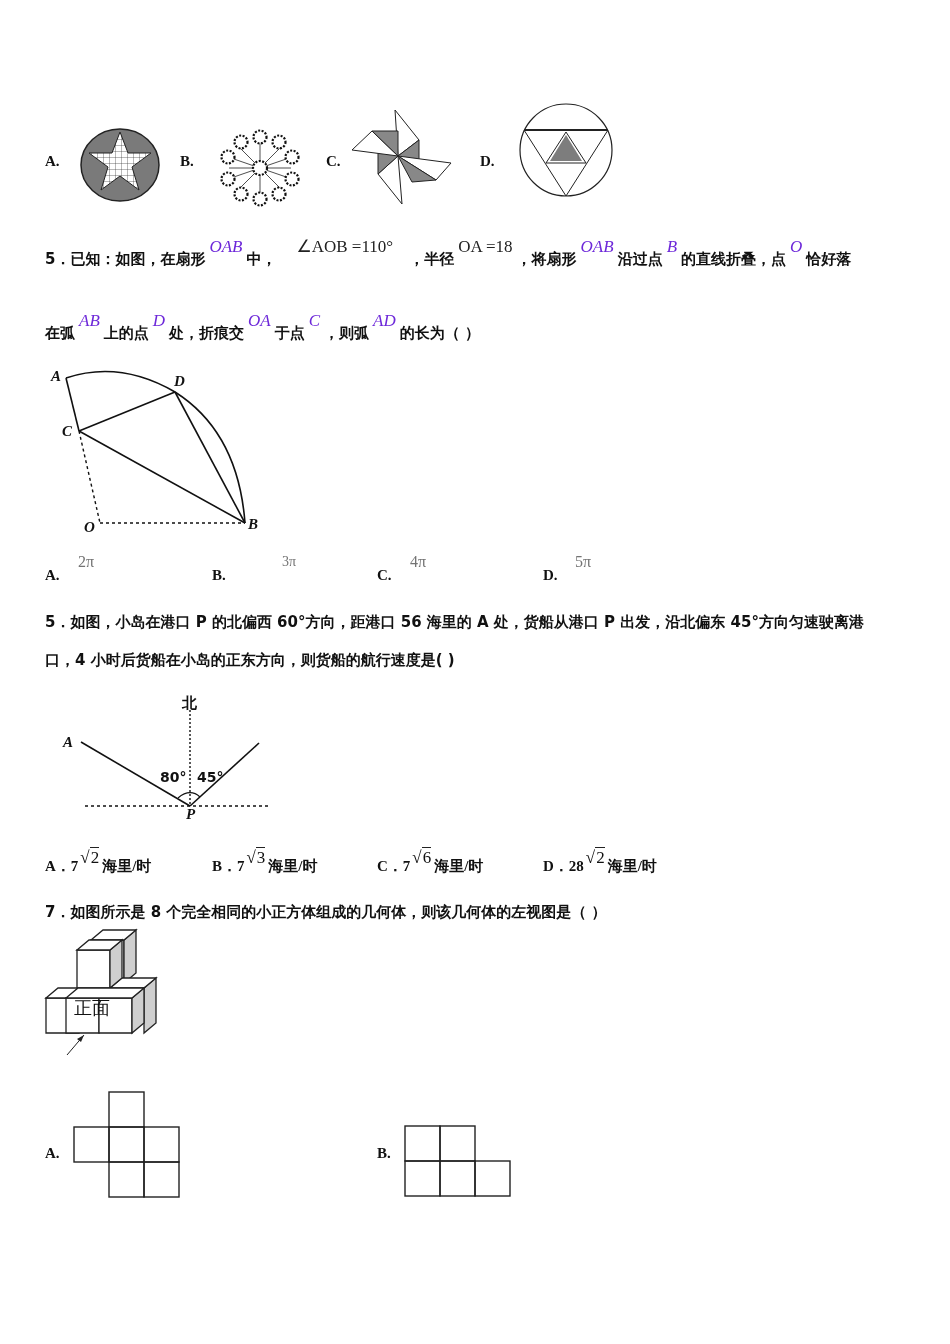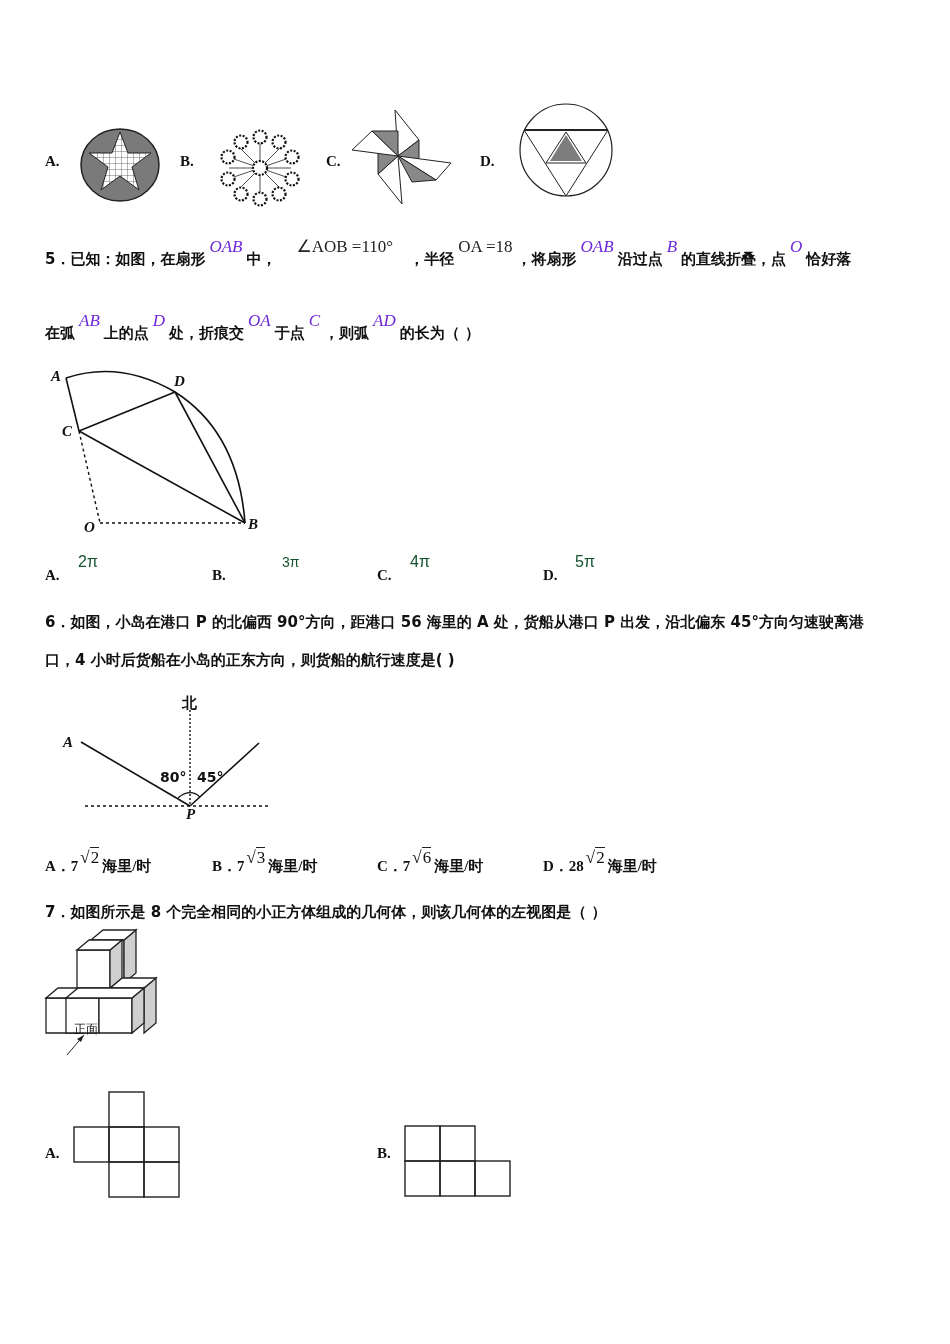--- a/index.html
+++ b/index.html
@@ -3,21 +3,21 @@
 <meta charset="utf-8">
 <style>
   html, body { margin: 0; padding: 0; background: #ffffff; }
   body { width: 950px; height: 1344px; position: relative; overflow: hidden;
          font-family: "DejaVu Sans", sans-serif; color: #111; }
   .abs { position: absolute; }
   .q { font-size: 15px; font-weight: bold; white-space: nowrap; }
   .opt { font-family: "Liberation Serif", serif; font-weight: bold; font-size: 15px; }
   .math { font-family: "Liberation Serif", serif; font-style: italic; font-weight: normal; font-size: 17px; color: #6d28d9; position: relative; top: -12px; margin: 0 4px; }
   .mathn { font-family: "Liberation Serif", serif; font-weight: normal; font-size: 17px; color: #222; position: relative; top: -12px; margin: 0 4px; }
-  .pi { font-family: Liberation Sans, sans-serif; font-size: 16px; color: #14532d; }
+  .pi { font-family: Liberation Serif, serif; font-size: 16px; color: #737373; }
   .sqrt { font-family: "Liberation Serif", serif; font-weight: normal; font-size: 17px; position: relative; top: -8px; margin: 0 3px 0 2px; }
   .sqrt .rad { border-top: 1px solid #222; padding-left: 1px; }
   svg { position: absolute; overflow: visible; }
   .lbl { font-family: "Liberation Serif", serif; font-style: italic; font-weight: bold; font-size: 15px; }
 </style>
 </head>
 <body>
 
 <div>
   <span class="abs opt" style="left:45px;top:153px;">A.</span>
@@ -116,21 +116,21 @@
   <span class="abs opt" style="left:45px;top:567px;">A.</span>
   <span class="abs pi" style="left:78px;top:553px;">2π</span>
   <span class="abs opt" style="left:212px;top:567px;">B.</span>
   <span class="abs pi" style="left:242px;top:554px;font-size:14px;margin-left:40px;">3π</span>
   <span class="abs opt" style="left:377px;top:567px;">C.</span>
   <span class="abs pi" style="left:410px;top:553px;">4π</span>
   <span class="abs opt" style="left:543px;top:567px;">D.</span>
   <span class="abs pi" style="left:575px;top:553px;">5π</span>
 </div>
 
-<div class="abs q" style="left:45px;top:613px;">6．如图，小岛在港口 P 的北偏西 90°方向，距港口 56 海里的 A 处，货船从港口 P 出发，沿北偏东 45°方向匀速驶离港</div>
+<div class="abs q" style="left:45px;top:613px;">5．如图，小岛在港口 P 的北偏西 60°方向，距港口 56 海里的 A 处，货船从港口 P 出发，沿北偏东 45°方向匀速驶离港</div>
 <div class="abs q" style="left:45px;top:651px;">口，4 小时后货船在小岛的正东方向，则货船的航行速度是(    )</div>
 
 <div>
   <svg style="left:50px;top:690px;" width="240" height="135" viewBox="0 0 240 135">
     <line x1="140" y1="20" x2="140" y2="116" stroke="#111" stroke-width="1.4" stroke-dasharray="2 2"></line>
     <line x1="35" y1="116" x2="218" y2="116" stroke="#111" stroke-width="1.4" stroke-dasharray="3 3"></line>
     <line x1="31" y1="52" x2="140" y2="116" stroke="#111" stroke-width="1.6"></line>
     <line x1="140" y1="116" x2="209" y2="53" stroke="#111" stroke-width="1.6"></line>
     <path d="M128,108 Q140,98 150,107" fill="none" stroke="#111" stroke-width="1.2"></path>
   </svg>
@@ -177,21 +177,21 @@
       <polygon points="33,12 45,2 78,2 66,12"></polygon>
 
       <polygon points="22,60 55,60 55,95 22,95"></polygon>
       <polygon points="55,60 88,60 88,95 55,95"></polygon>
       <polygon points="88,60 100,50 100,85 88,95" fill="#cfcfcf"></polygon>
       <polygon points="22,60 34,50 100,50 88,60"></polygon>
     </g>
     <line x1="23" y1="117" x2="40" y2="97" stroke="#222" stroke-width="1"></line>
     <polygon points="40,97 33,101 37,104" fill="#222"></polygon>
   </svg>
-  <span class="abs" style="left:74px;top:1021px;font-size:12px;">正面</span>
+  <span class="abs" style="left:74px;top:996px;font-size:18px;">正面</span>
 </div>
 
 <div>
   <span class="abs opt" style="left:45px;top:1145px;">A.</span>
   <svg style="left:74px;top:1092px;" width="110" height="110" viewBox="0 0 110 110">
     <g fill="none" stroke="#222" stroke-width="1.4">
       <rect x="35" y="0" width="35" height="35"></rect>
       <rect x="0" y="35" width="35" height="35"></rect>
       <rect x="35" y="35" width="35" height="35"></rect>
       <rect x="70" y="35" width="35" height="35"></rect>

